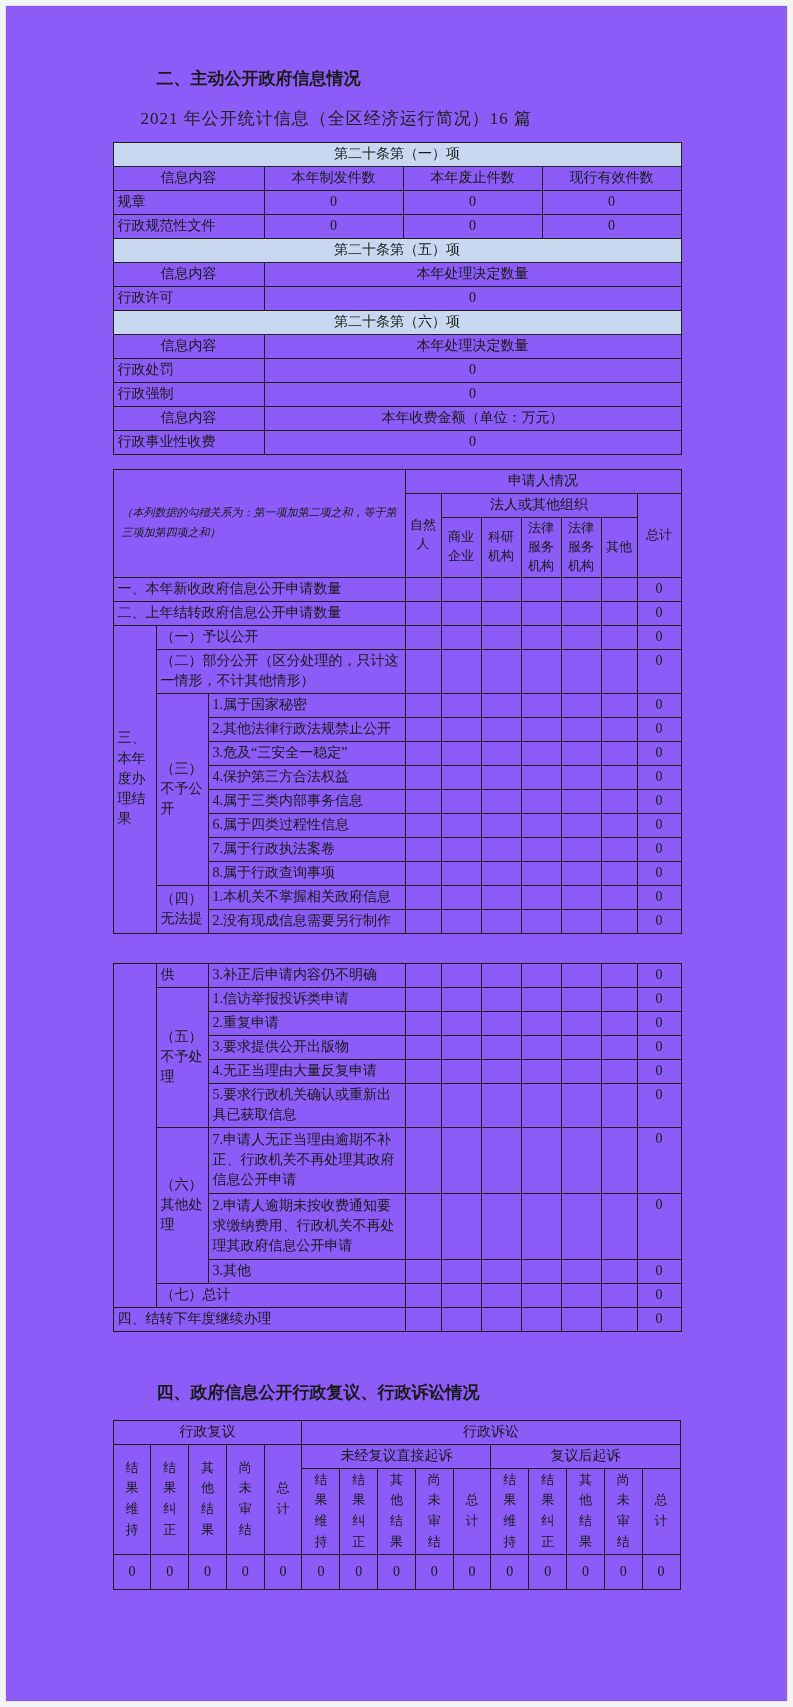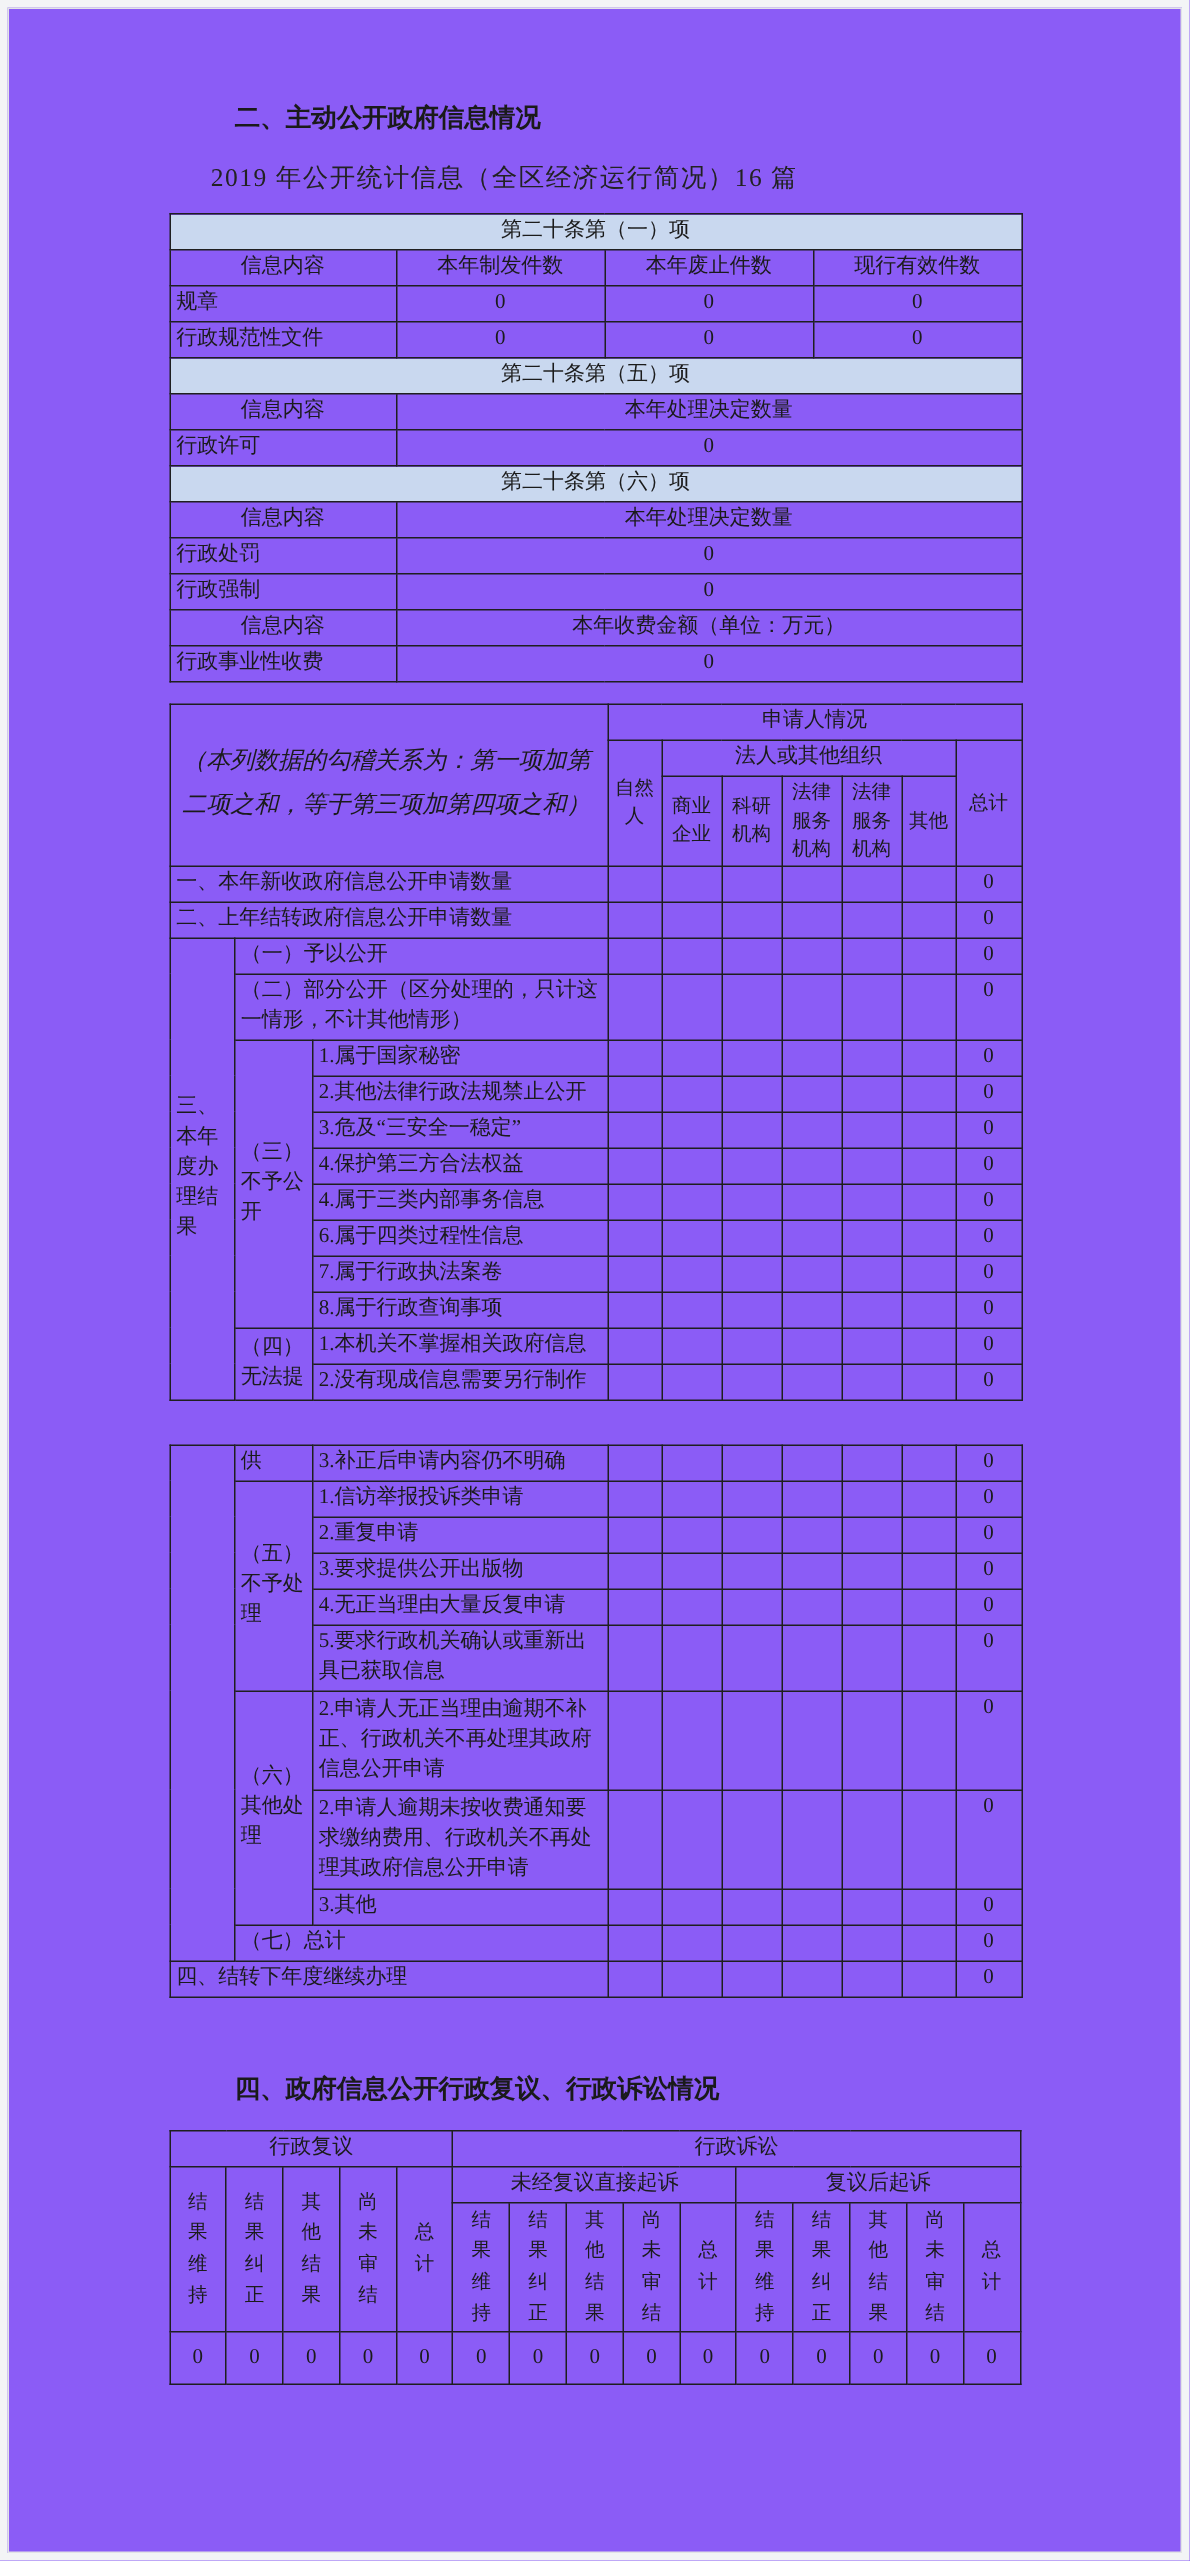--- a/index.html
+++ b/index.html
@@ -10,41 +10,41 @@
   #title2{margin:62px 0 0 44px;}
   #title3{margin:48px 0 0 44px;}
   #title4{margin:50px 0 0 44px;}
   .subtitle{font-family:"Liberation Serif",serif;font-size:17px;color:#222;margin:18px 0 0 28px;line-height:22px;letter-spacing:1px;}
   table{border-collapse:collapse;table-layout:fixed;width:568px;}
   td{border:1px solid #1f1f1f;font-family:"Liberation Serif",serif;font-size:14px;color:#1b1b1b;padding:1px 4px;vertical-align:middle;overflow:hidden;word-break:break-all;line-height:1.45;}
   .band{background:#c9d8ef;text-align:center;height:21px;}
   .ctr{text-align:center;}
   .lbl{text-align:left;}
   .grp{text-align:left;padding:1px 2px 1px 4px;}
-  .note-cell{font-style:italic;font-size:16px;text-align:left;padding:4px 8px;line-height:1.8;}
+  .note-cell{font-style:italic;font-size:11px;text-align:left;padding:4px 8px;line-height:1.8;}
   .hsm{font-size:13px;text-align:center;padding:1px 2px;}
   .h-tall{height:52px;}
   .h1{height:21px;}
   .h2r{height:44px;}
   .h3r{height:66px;}
   #table1{margin-top:12px;}
   #table3a{margin-top:14px;}
   #table3b{margin-top:29px;}
   #table4{margin-top:16px;}
   .v{display:inline-block;width:1.1em;word-break:break-all;line-height:1.6;text-align:center;font-size:13px;}
   .vals td{height:32px;}
 </style>
 </head>
 <body>
 
 <div class="page">
   <div class="content">
 
     <div id="title2" class="sec-title">二、主动公开政府信息情况</div>
-    <div class="subtitle">2019 年公开统计信息（全区经济运行简况）16 篇</div>
+    <div class="subtitle">2021 年公开统计信息（全区经济运行简况）16 篇</div>
 
     <table id="table1">
       <colgroup>
           <col style="width:151px">
           <col style="width:139px">
           <col style="width:139px">
           <col style="width:139px">
         </colgroup>
       <tbody>
           <tr>
@@ -354,21 +354,21 @@
         <td></td>
             <td></td>
             <td></td>
             <td></td>
             <td></td>
             <td></td>
         <td class="ctr" style="vertical-align:top">0</td>
       </tr>
       <tr class="h3r">
         <td class="grp" rowspan="3">（六）其他处理</td>
-        <td class="lbl">2.申请人无正当理由逾期不补正、行政机关不再处理其政府信息公开申请</td>
+        <td class="lbl">7.申请人无正当理由逾期不补正、行政机关不再处理其政府信息公开申请</td>
         <td></td>
             <td></td>
             <td></td>
             <td></td>
             <td></td>
             <td></td>
         <td class="ctr" style="vertical-align:top">0</td>
       </tr>
       <tr class="h3r">
         <td class="lbl">2.申请人逾期未按收费通知要求缴纳费用、行政机关不再处理其政府信息公开申请</td>

